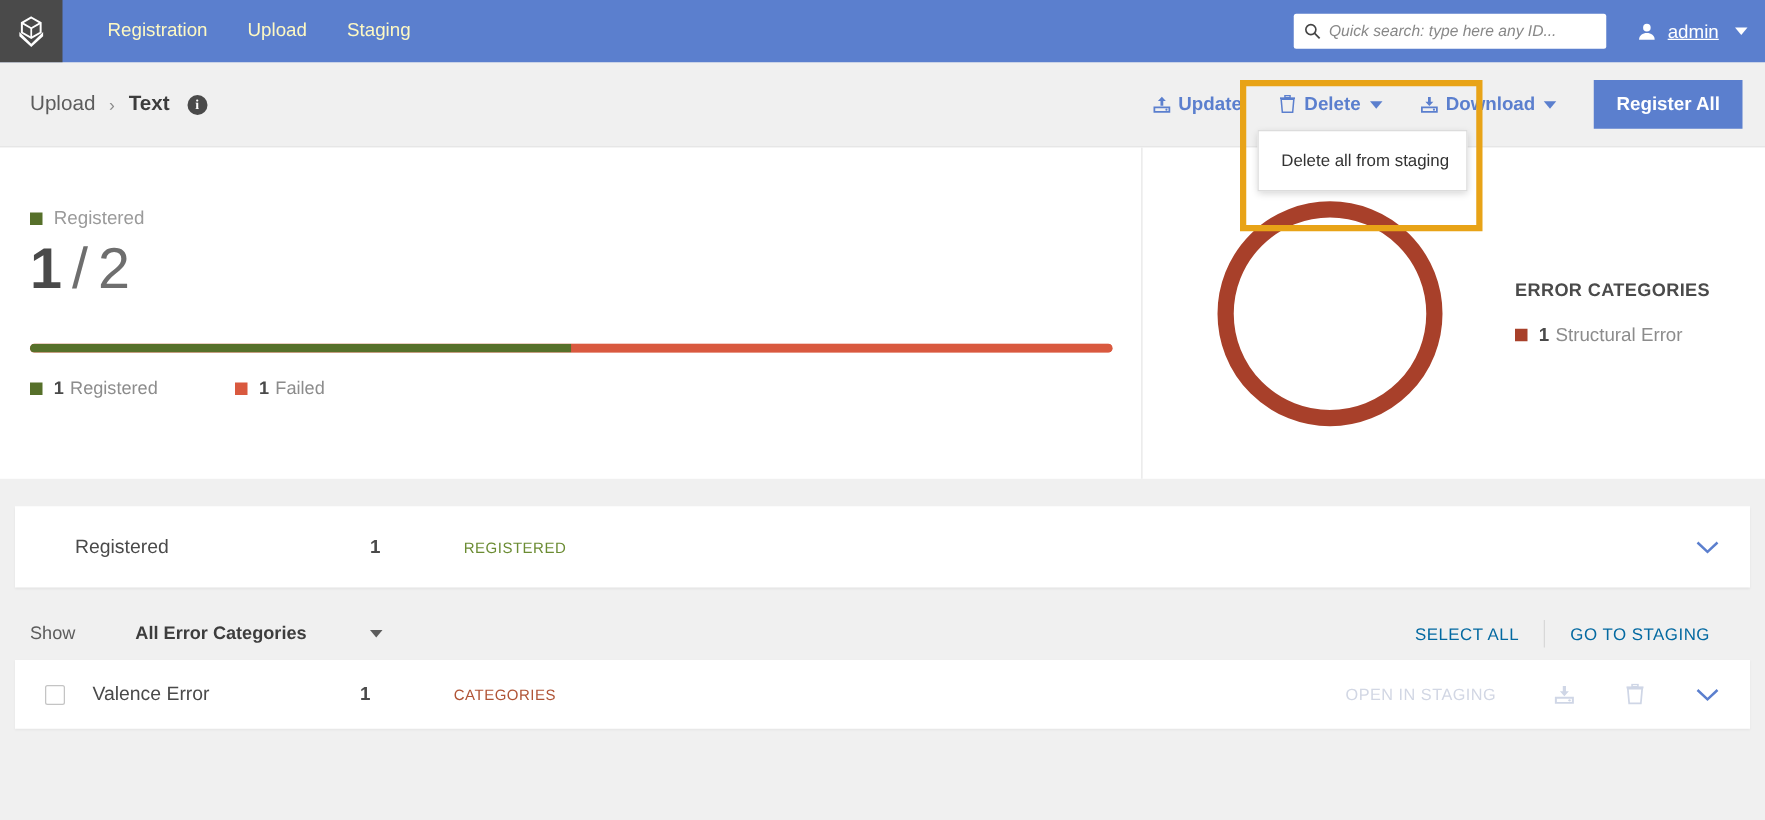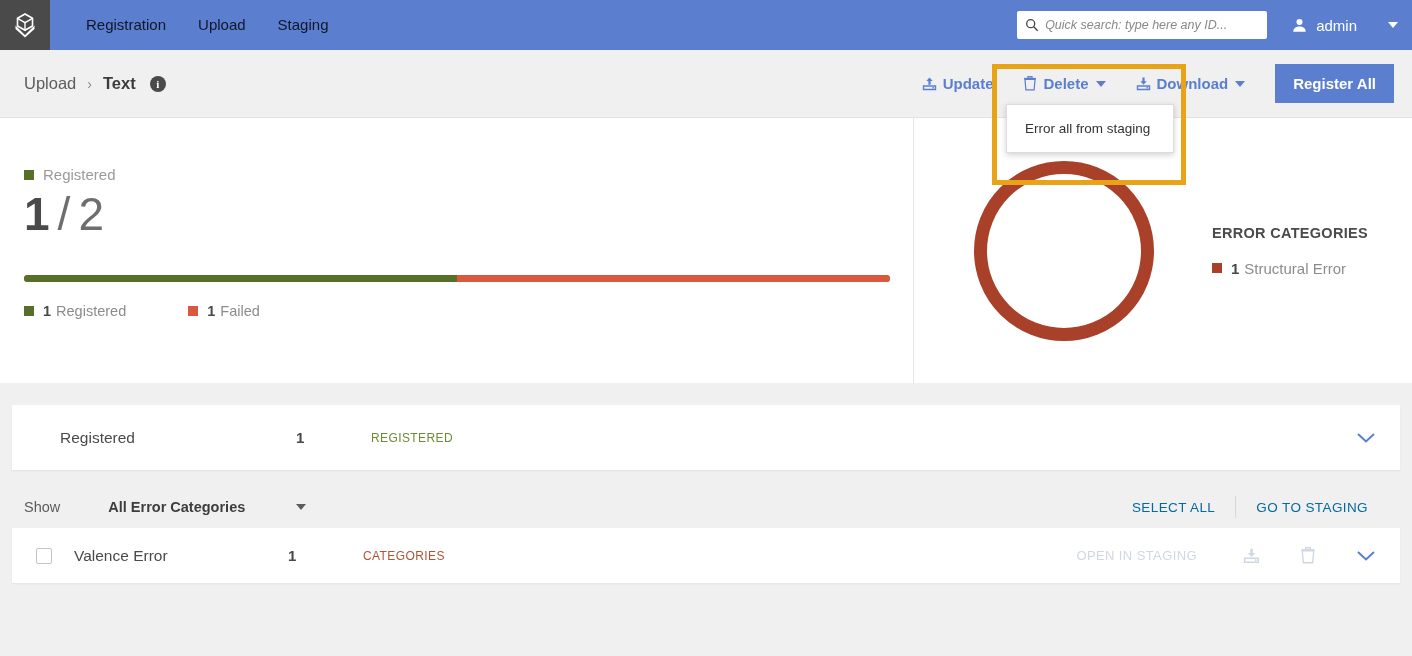--- a/index.html
+++ b/index.html
@@ -18,21 +18,21 @@
     position: relative;
   }
   .logo-box {
     width: 50px; height: 50px;
     background: #4a4a4a;
     display: flex; align-items: center; justify-content: center;
     flex: 0 0 50px;
   }
   .nav-links { display: flex; align-items: center; margin-left: 20px; }
   .nav-link {
-    color: #0f172a;
+    color: #fef9c3;
     font-size: 15px;
     padding: 0 16px;
     line-height: 50px;
     cursor: pointer;
     white-space: nowrap;
   }
   .nav-right {
     margin-left: auto;
     display: flex; align-items: center;
     padding-right: 14px;
@@ -54,21 +54,21 @@
     font-family: "Liberation Sans", sans-serif;
     background: transparent;
     margin-left: 6px;
   }
   .search-input::placeholder { color: #888; font-style: italic; }
   .user-box {
     display: flex; align-items: center;
     color: #fff; font-size: 15px;
     cursor: pointer;
   }
-  .user-box .uname { margin: 0 24px 0 8px; }
+  .user-box .uname { margin: 0 6px 0 8px; text-decoration: underline; }
 
   
   .toolbar {
     height: 68px; width: 100%;
     background: #f0f0f0;
     border-bottom: 1px solid #e2e2e2;
     display: flex; align-items: center;
     padding: 0 18px 0 24px;
     position: relative;
   }
@@ -379,21 +379,21 @@
       </span>
       <span class="lbl">Download</span>
       <span class="caret"></span>
     </div>
 
     <button class="register-btn">Register All</button>
   </div>
 </div>
 
 <div class="dropdown-menu">
-  <div class="dropdown-item">Error all from staging</div>
+  <div class="dropdown-item">Delete all from staging</div>
 </div>
 
 <div class="annot-box"></div>
 
 <div class="summary">
   <div class="summary-left">
     <div class="legend-top">
       <span class="sw sw-green"></span>
       <span>Registered</span>
     </div>

